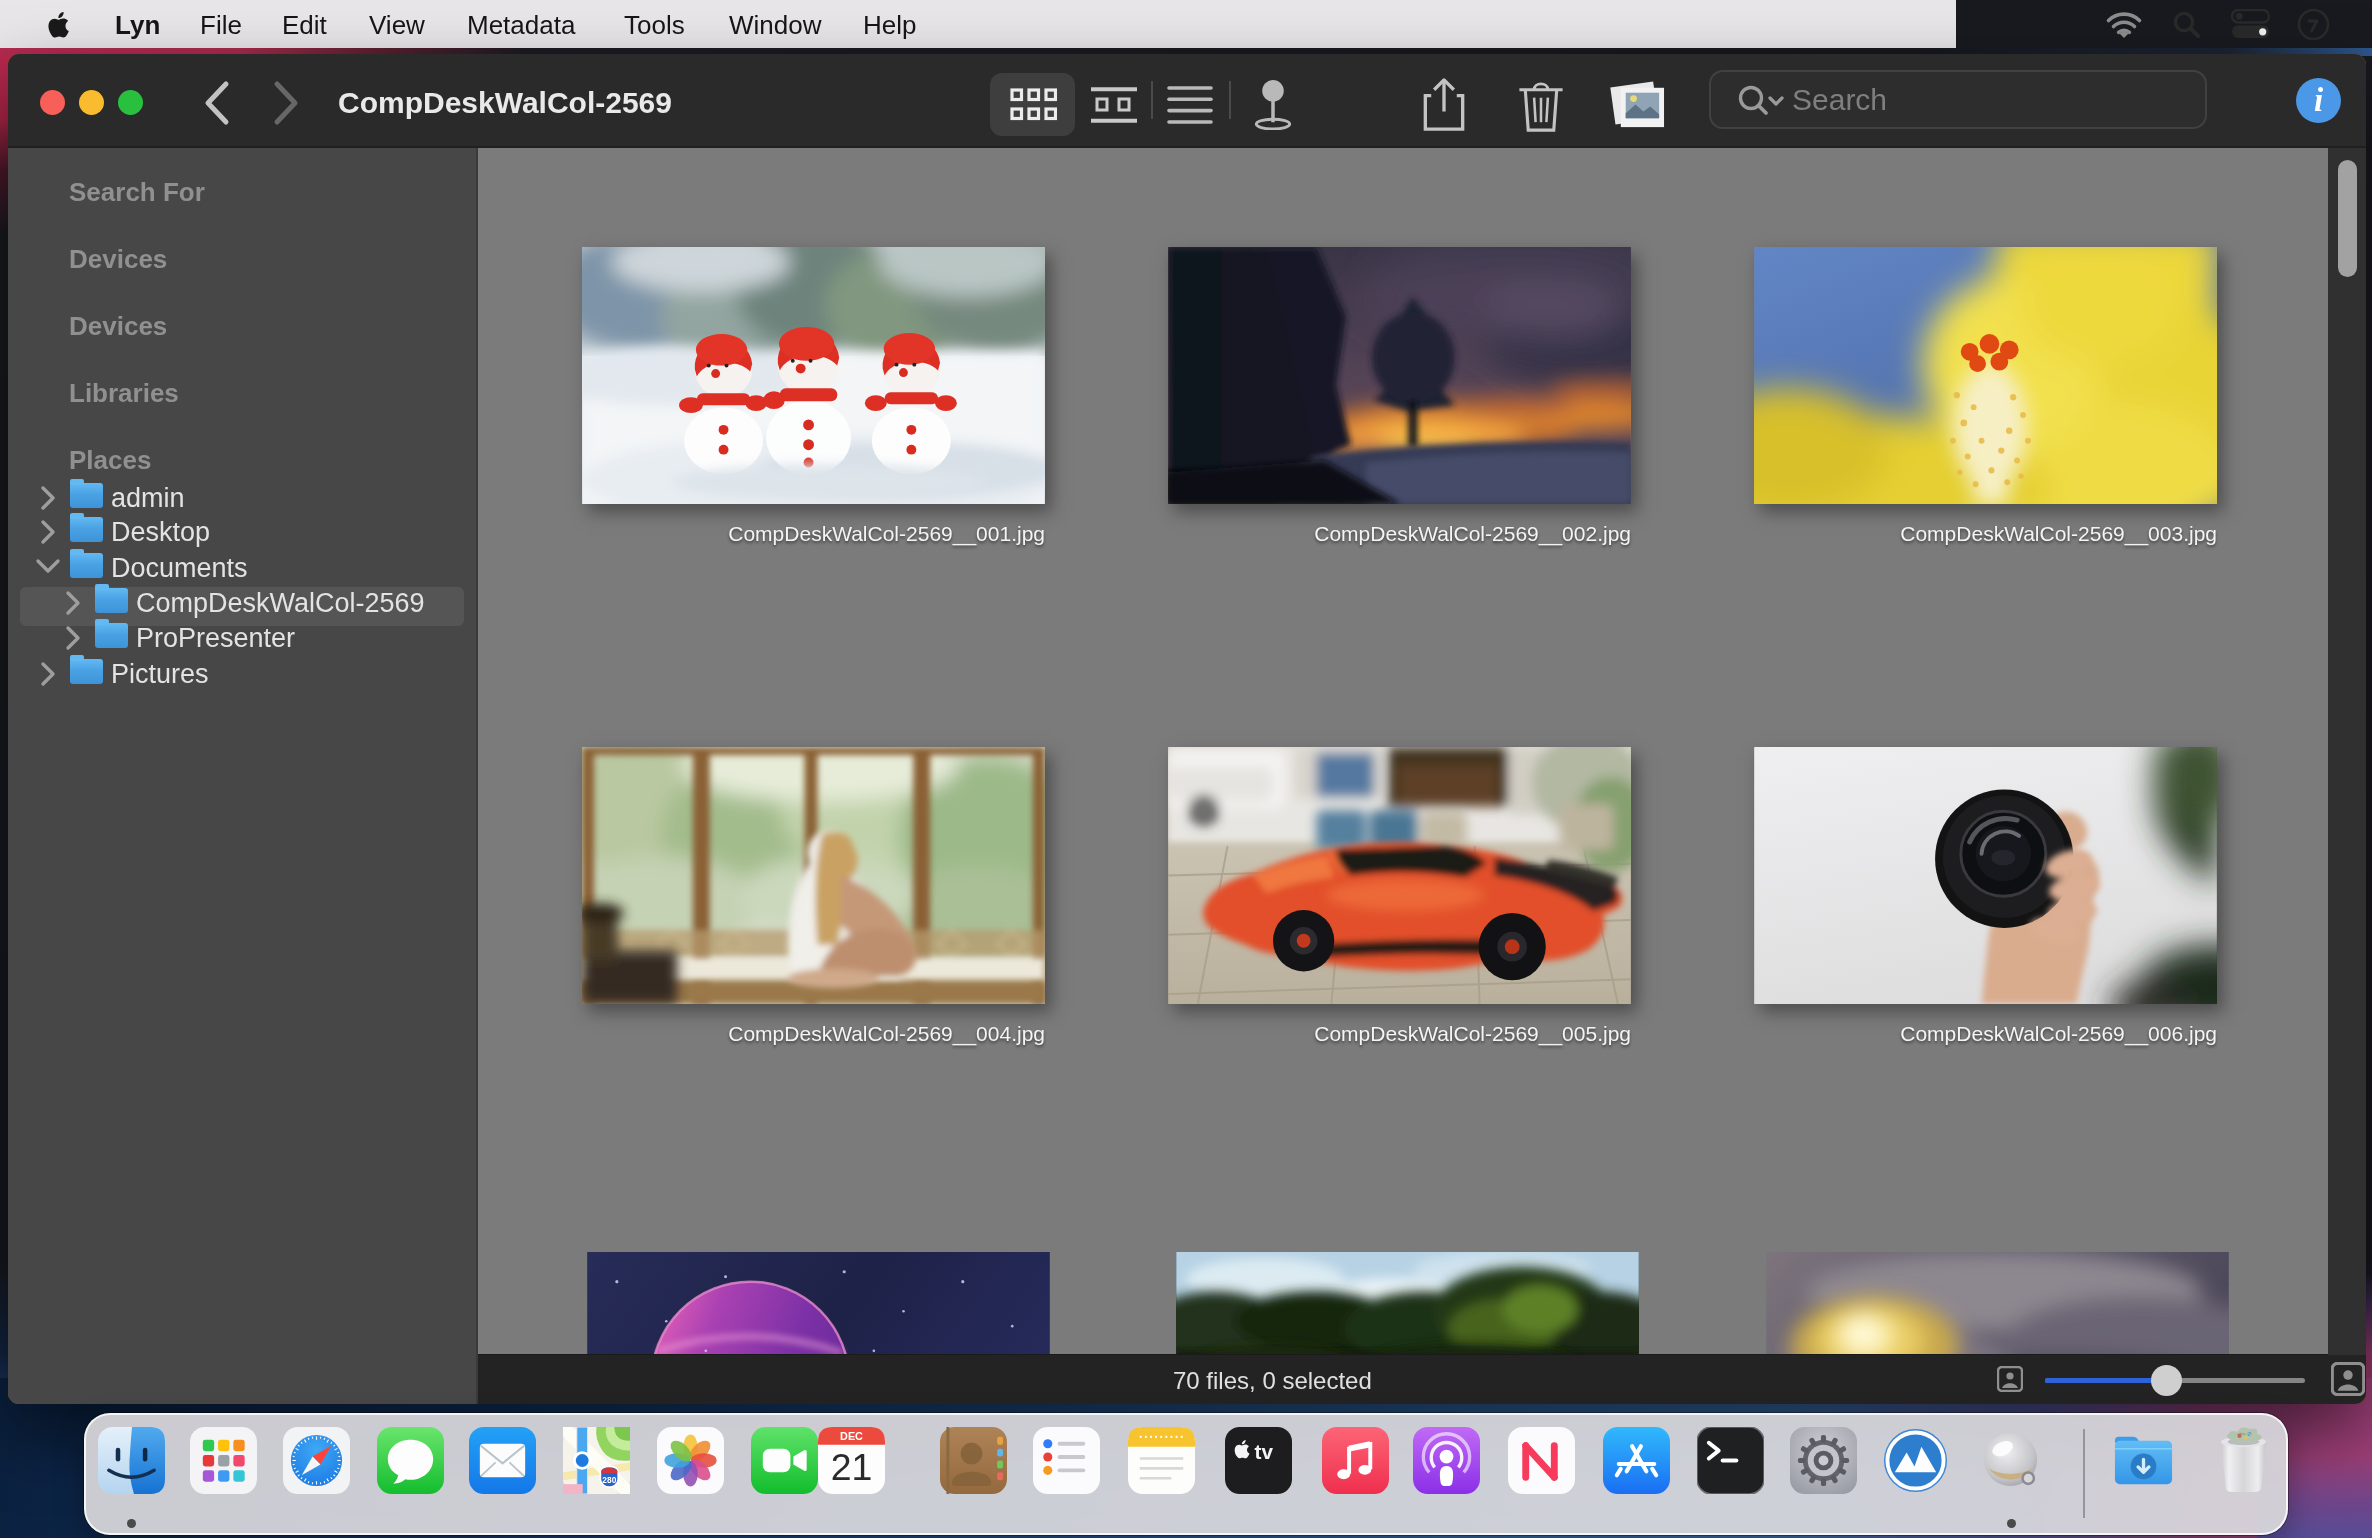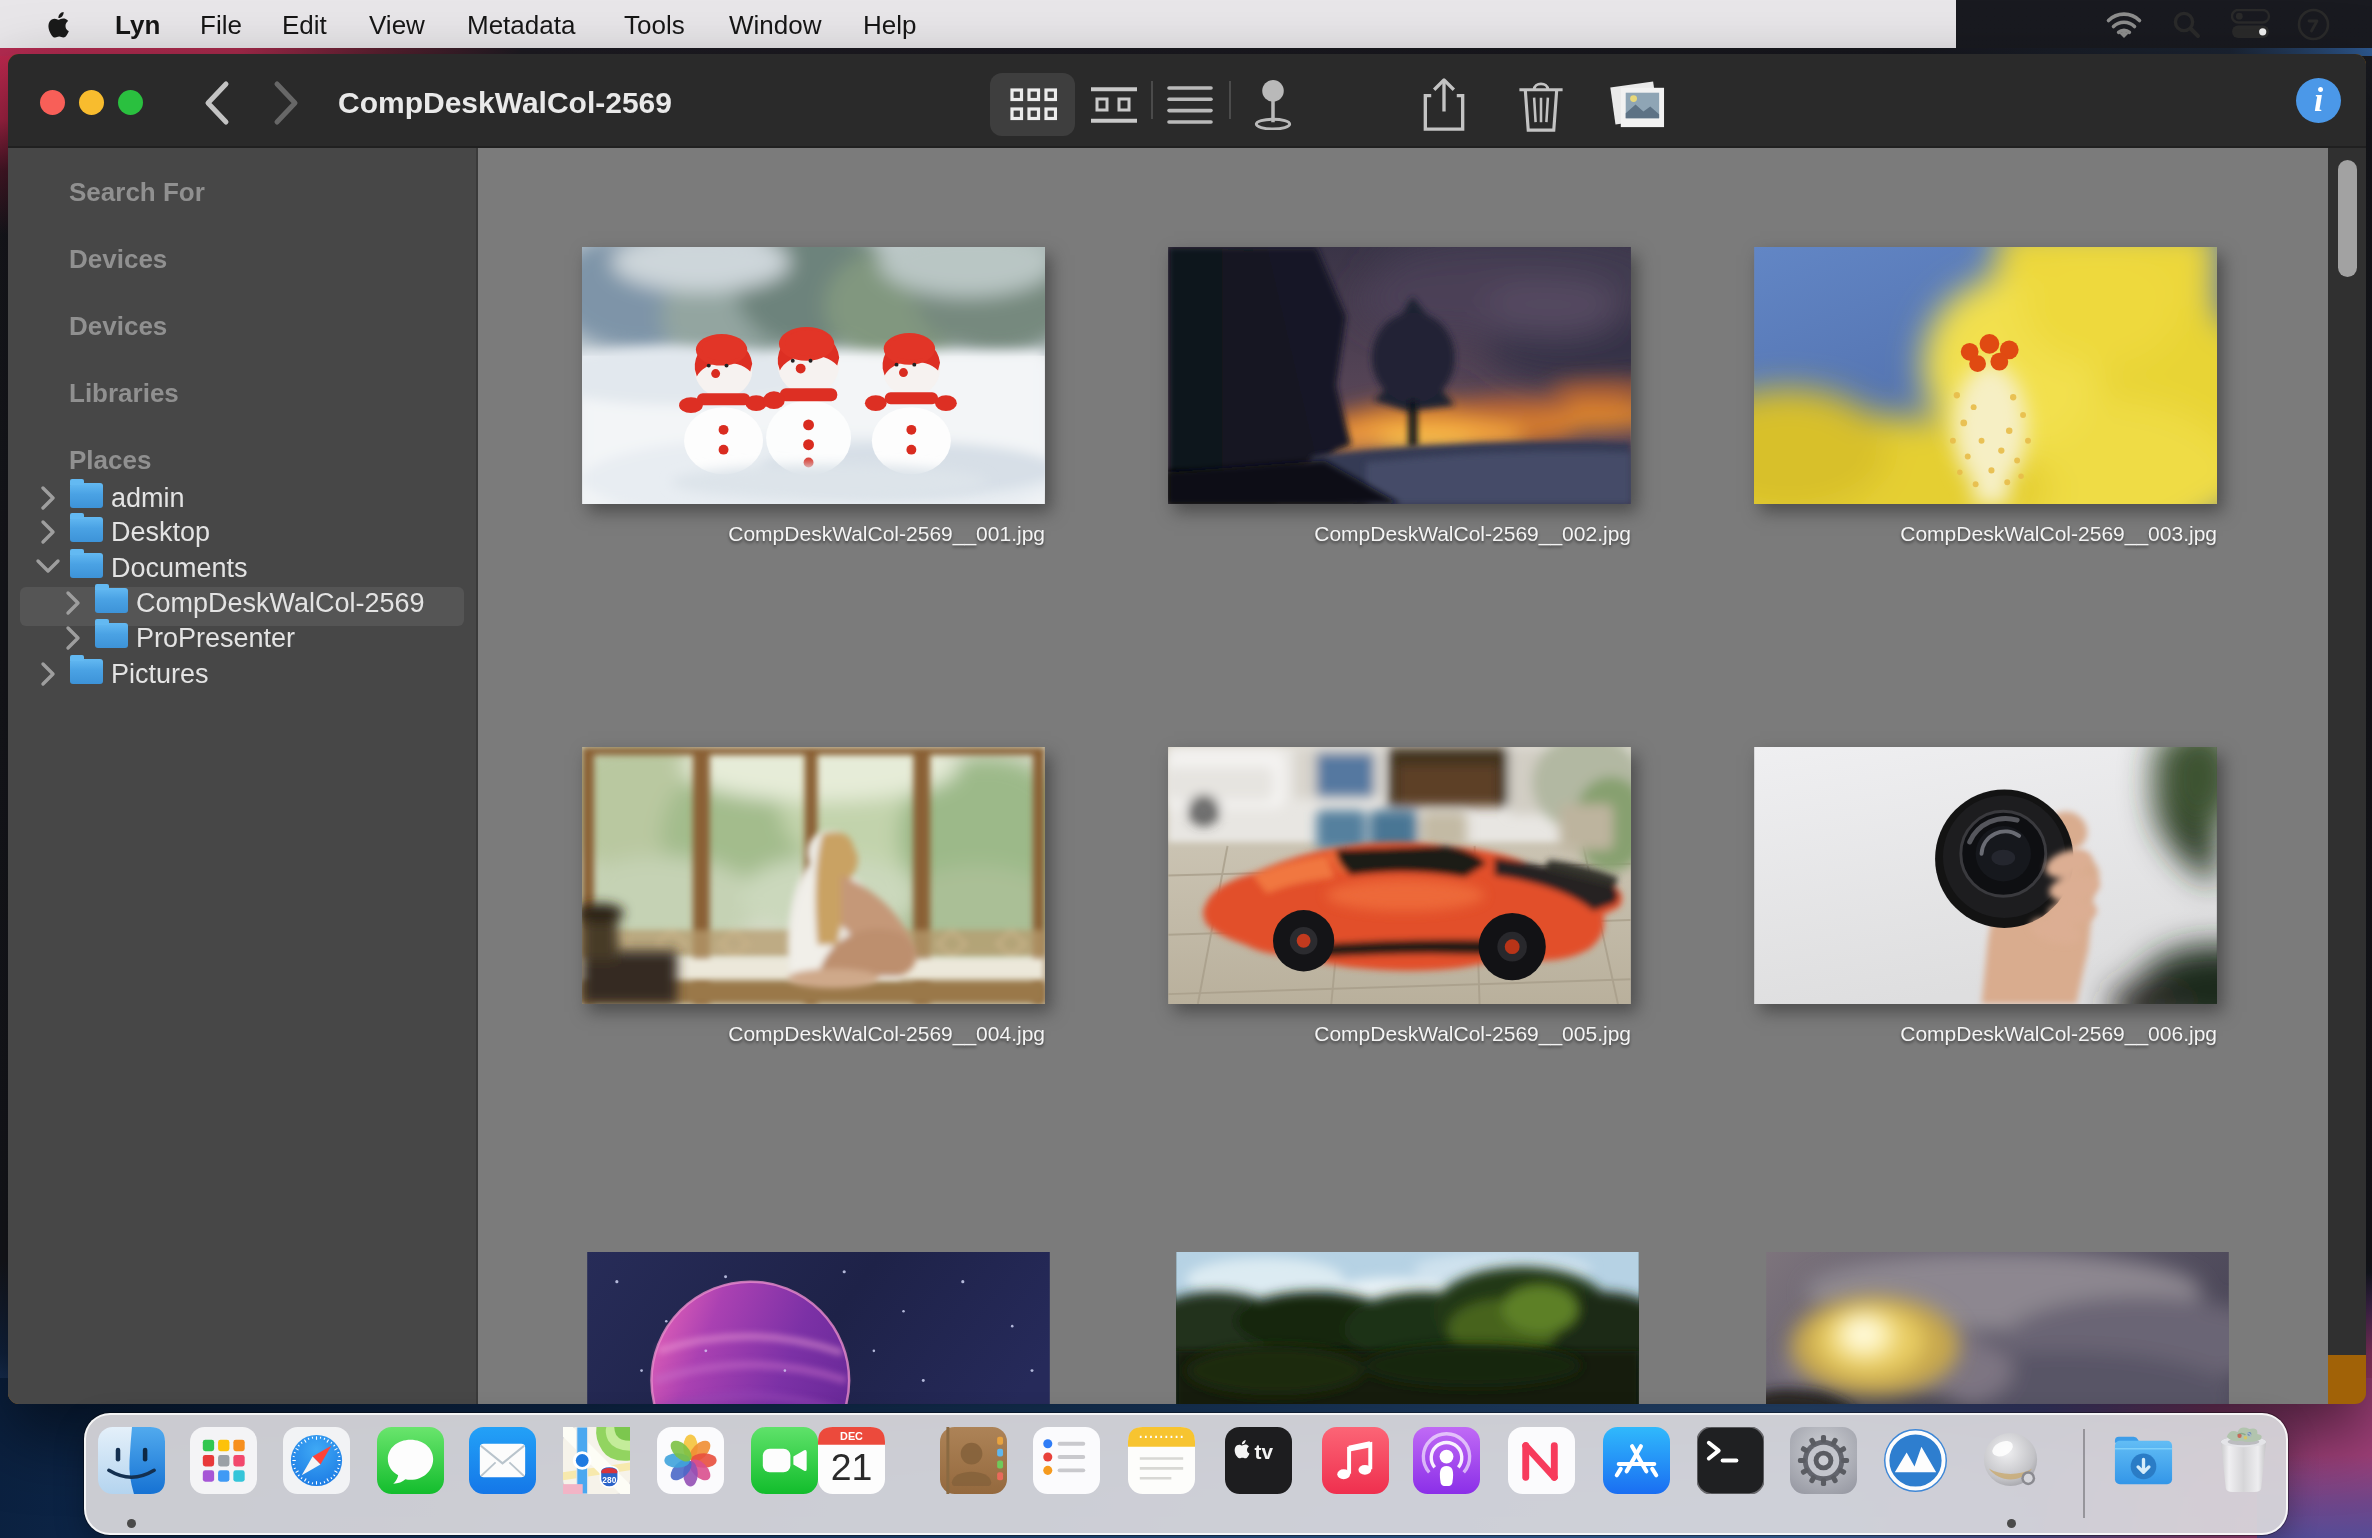--- a/index.html
+++ b/index.html
@@ -162,20 +162,28 @@
     </svg>
     <svg style="position:absolute;left:1599px;top:22px" width="61" height="57" viewBox="0 0 62 58">
       <g transform="rotate(-8 31 29)">
           <rect x="6" y="8" width="44" height="38" fill="#e9e9e9"></rect>
         </g>
       <rect x="14" y="12" width="44" height="40" fill="#f2f2f2"></rect>
       <rect x="19" y="17" width="34" height="26" fill="#8fa5b5"></rect>
       <path d="M19 38 l10 -9 l8 7 l7 -5 l9 8 v4 h-34z" fill="#5d7285"></path>
       <circle cx="27" cy="23" r="3.5" fill="#e8d87a"></circle>
     </svg>
+    <div id="searchbox">
+      <svg style="position:absolute;left:26px;top:12px" width="50" height="36" viewBox="0 0 50 36">
+        <circle cx="14" cy="14" r="10.5" fill="none" stroke="#9a9a9a" stroke-width="3.4"></circle>
+        <path d="M21.5 21.5 L29 29" stroke="#9a9a9a" stroke-width="3.8" stroke-linecap="round"></path>
+        <path d="M33 14 L39 20 L45 14" fill="none" stroke="#9a9a9a" stroke-width="3.2" stroke-linecap="round" stroke-linejoin="round"></path>
+      </svg>
+      <span class="ph" style="margin-left:81px">Search</span>
+      </div>
     <div id="infobtn">i</div>
   </div>
   <div id="sidebar">
       <div style="position:absolute;right:0;top:0;width:2px;height:1256px;background:#3a3a3a"></div>
     <div class="shead" style="top:29px">Search For</div>
     <div class="shead" style="top:96px">Devices</div>
     <div class="shead" style="top:163px">Devices</div>
     <div class="shead" style="top:230px">Libraries</div>
     <div class="shead" style="top:297px">Places</div>
     <div id="selrow"></div>
@@ -623,20 +631,36 @@
         <path d="M0 150 Q 50 130 90 160 L 60 260 L 0 260 Z" fill="#23211e"></path>
         <ellipse cx="20" cy="180" rx="60" ry="40" fill="#2a2722"></ellipse>
       </g>
       <g filter="url(#b10)" opacity="0.8">
         <ellipse cx="260" cy="220" rx="180" ry="40" fill="#3c3a46"></ellipse>
         <ellipse cx="420" cy="240" rx="120" ry="35" fill="#34323e"></ellipse>
       </g>
     </svg>
       </div>
   </div>
+  <div id="statusbar">
+    <div class="txt">70 files, 0 selected</div>
+    <svg style="position:absolute;left:1519px;top:11px" width="26" height="26" viewBox="0 0 26 26">
+        <rect x="1" y="1" width="24" height="24" rx="4" fill="none" stroke="#8f8f8f" stroke-width="2.4"></rect>
+        <circle cx="13" cy="10" r="3.6" fill="#8f8f8f"></circle>
+        <path d="M5 22 C7 15.5 19 15.5 21 22 Z" fill="#8f8f8f"></path>
+      </svg>
+    <div style="position:absolute;left:1567px;top:23px;width:260px;height:5px;border-radius:3px;background:#858585"></div>
+    <div style="position:absolute;left:1567px;top:23px;width:123px;height:5px;border-radius:3px;background:#2e62d9"></div>
+    <div style="position:absolute;left:1673px;top:10px;width:31px;height:31px;border-radius:50%;background:#cfcfcf"></div>
+    <svg style="position:absolute;left:1853px;top:7px" width="34" height="34" viewBox="0 0 26 26">
+        <rect x="1" y="1" width="24" height="24" rx="4" fill="none" stroke="#8f8f8f" stroke-width="2.4"></rect>
+        <circle cx="13" cy="10" r="3.6" fill="#8f8f8f"></circle>
+        <path d="M5 22 C7 15.5 19 15.5 21 22 Z" fill="#8f8f8f"></path>
+      </svg>
+  </div>
   <div id="scrollcol">
       <div id="scrollthumb"></div>
     </div>
 </div>
 
 <div id="dock"></div>
 <div id="dockicons">
 <div class="dicon" style="left:98px"><svg width="67" height="67" viewBox="0 0 68 68">
         <defs>
           <linearGradient id="fnl" x1="0" y1="0" x2="0" y2="1">

